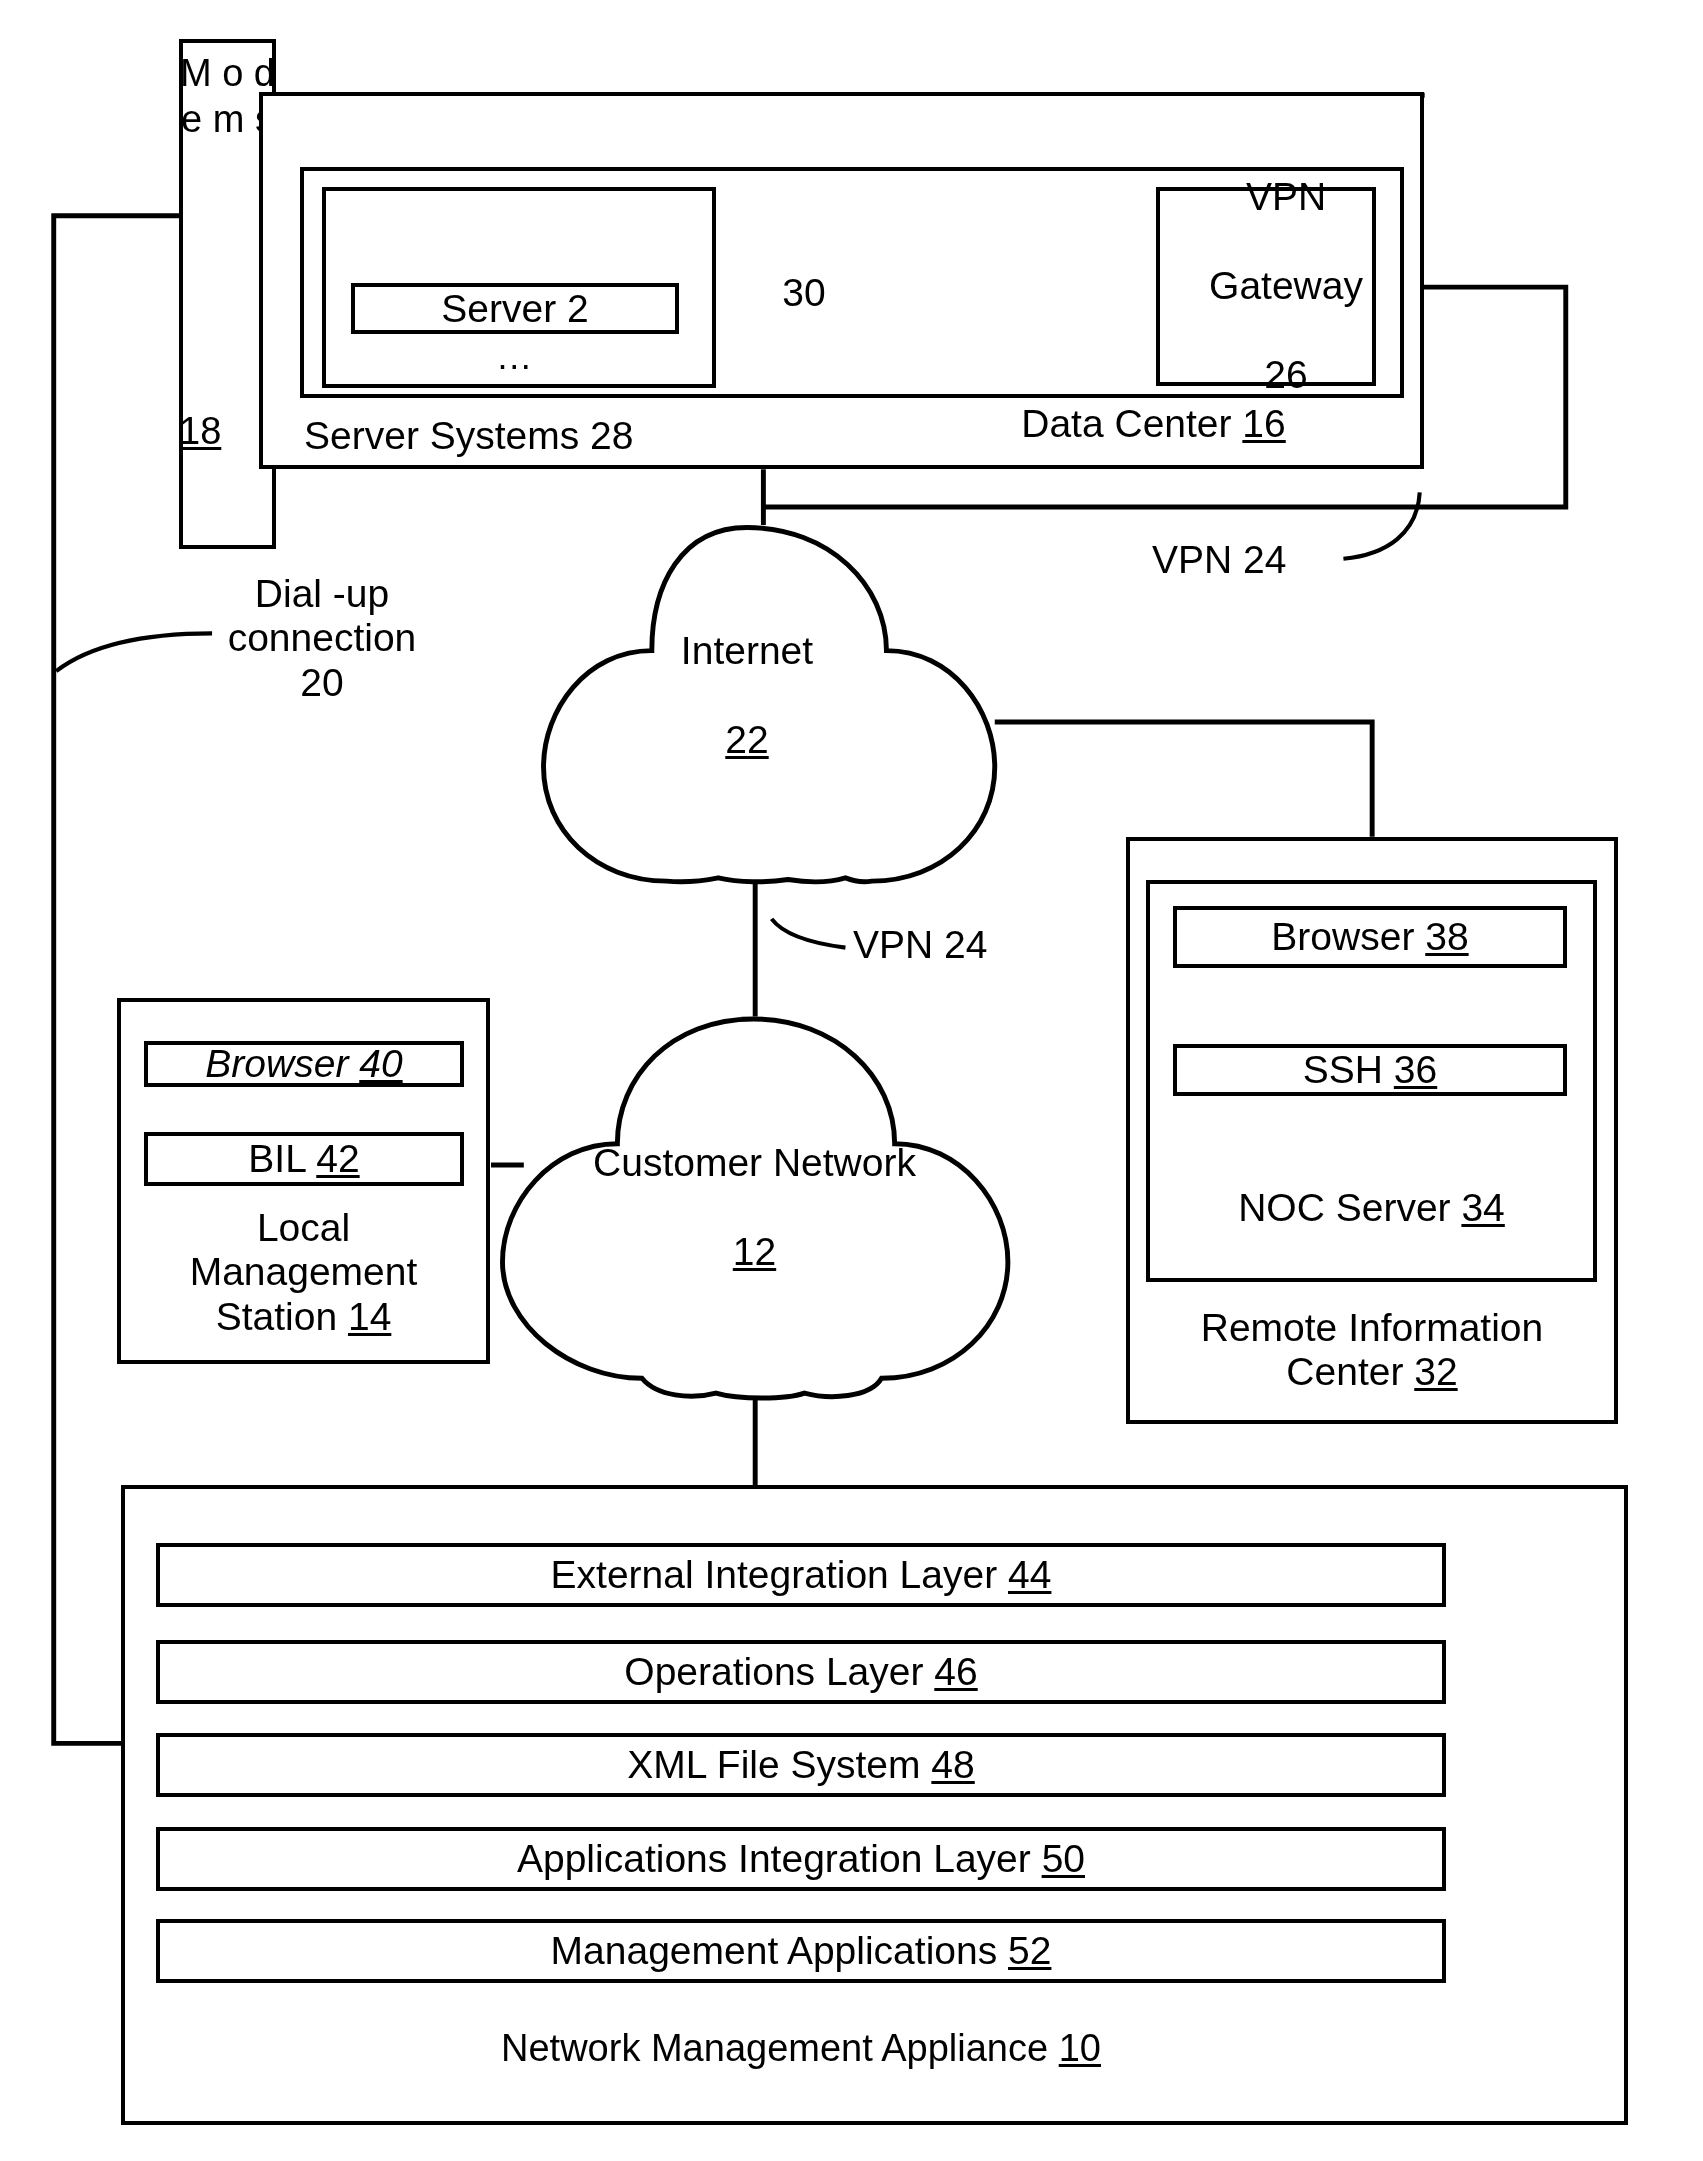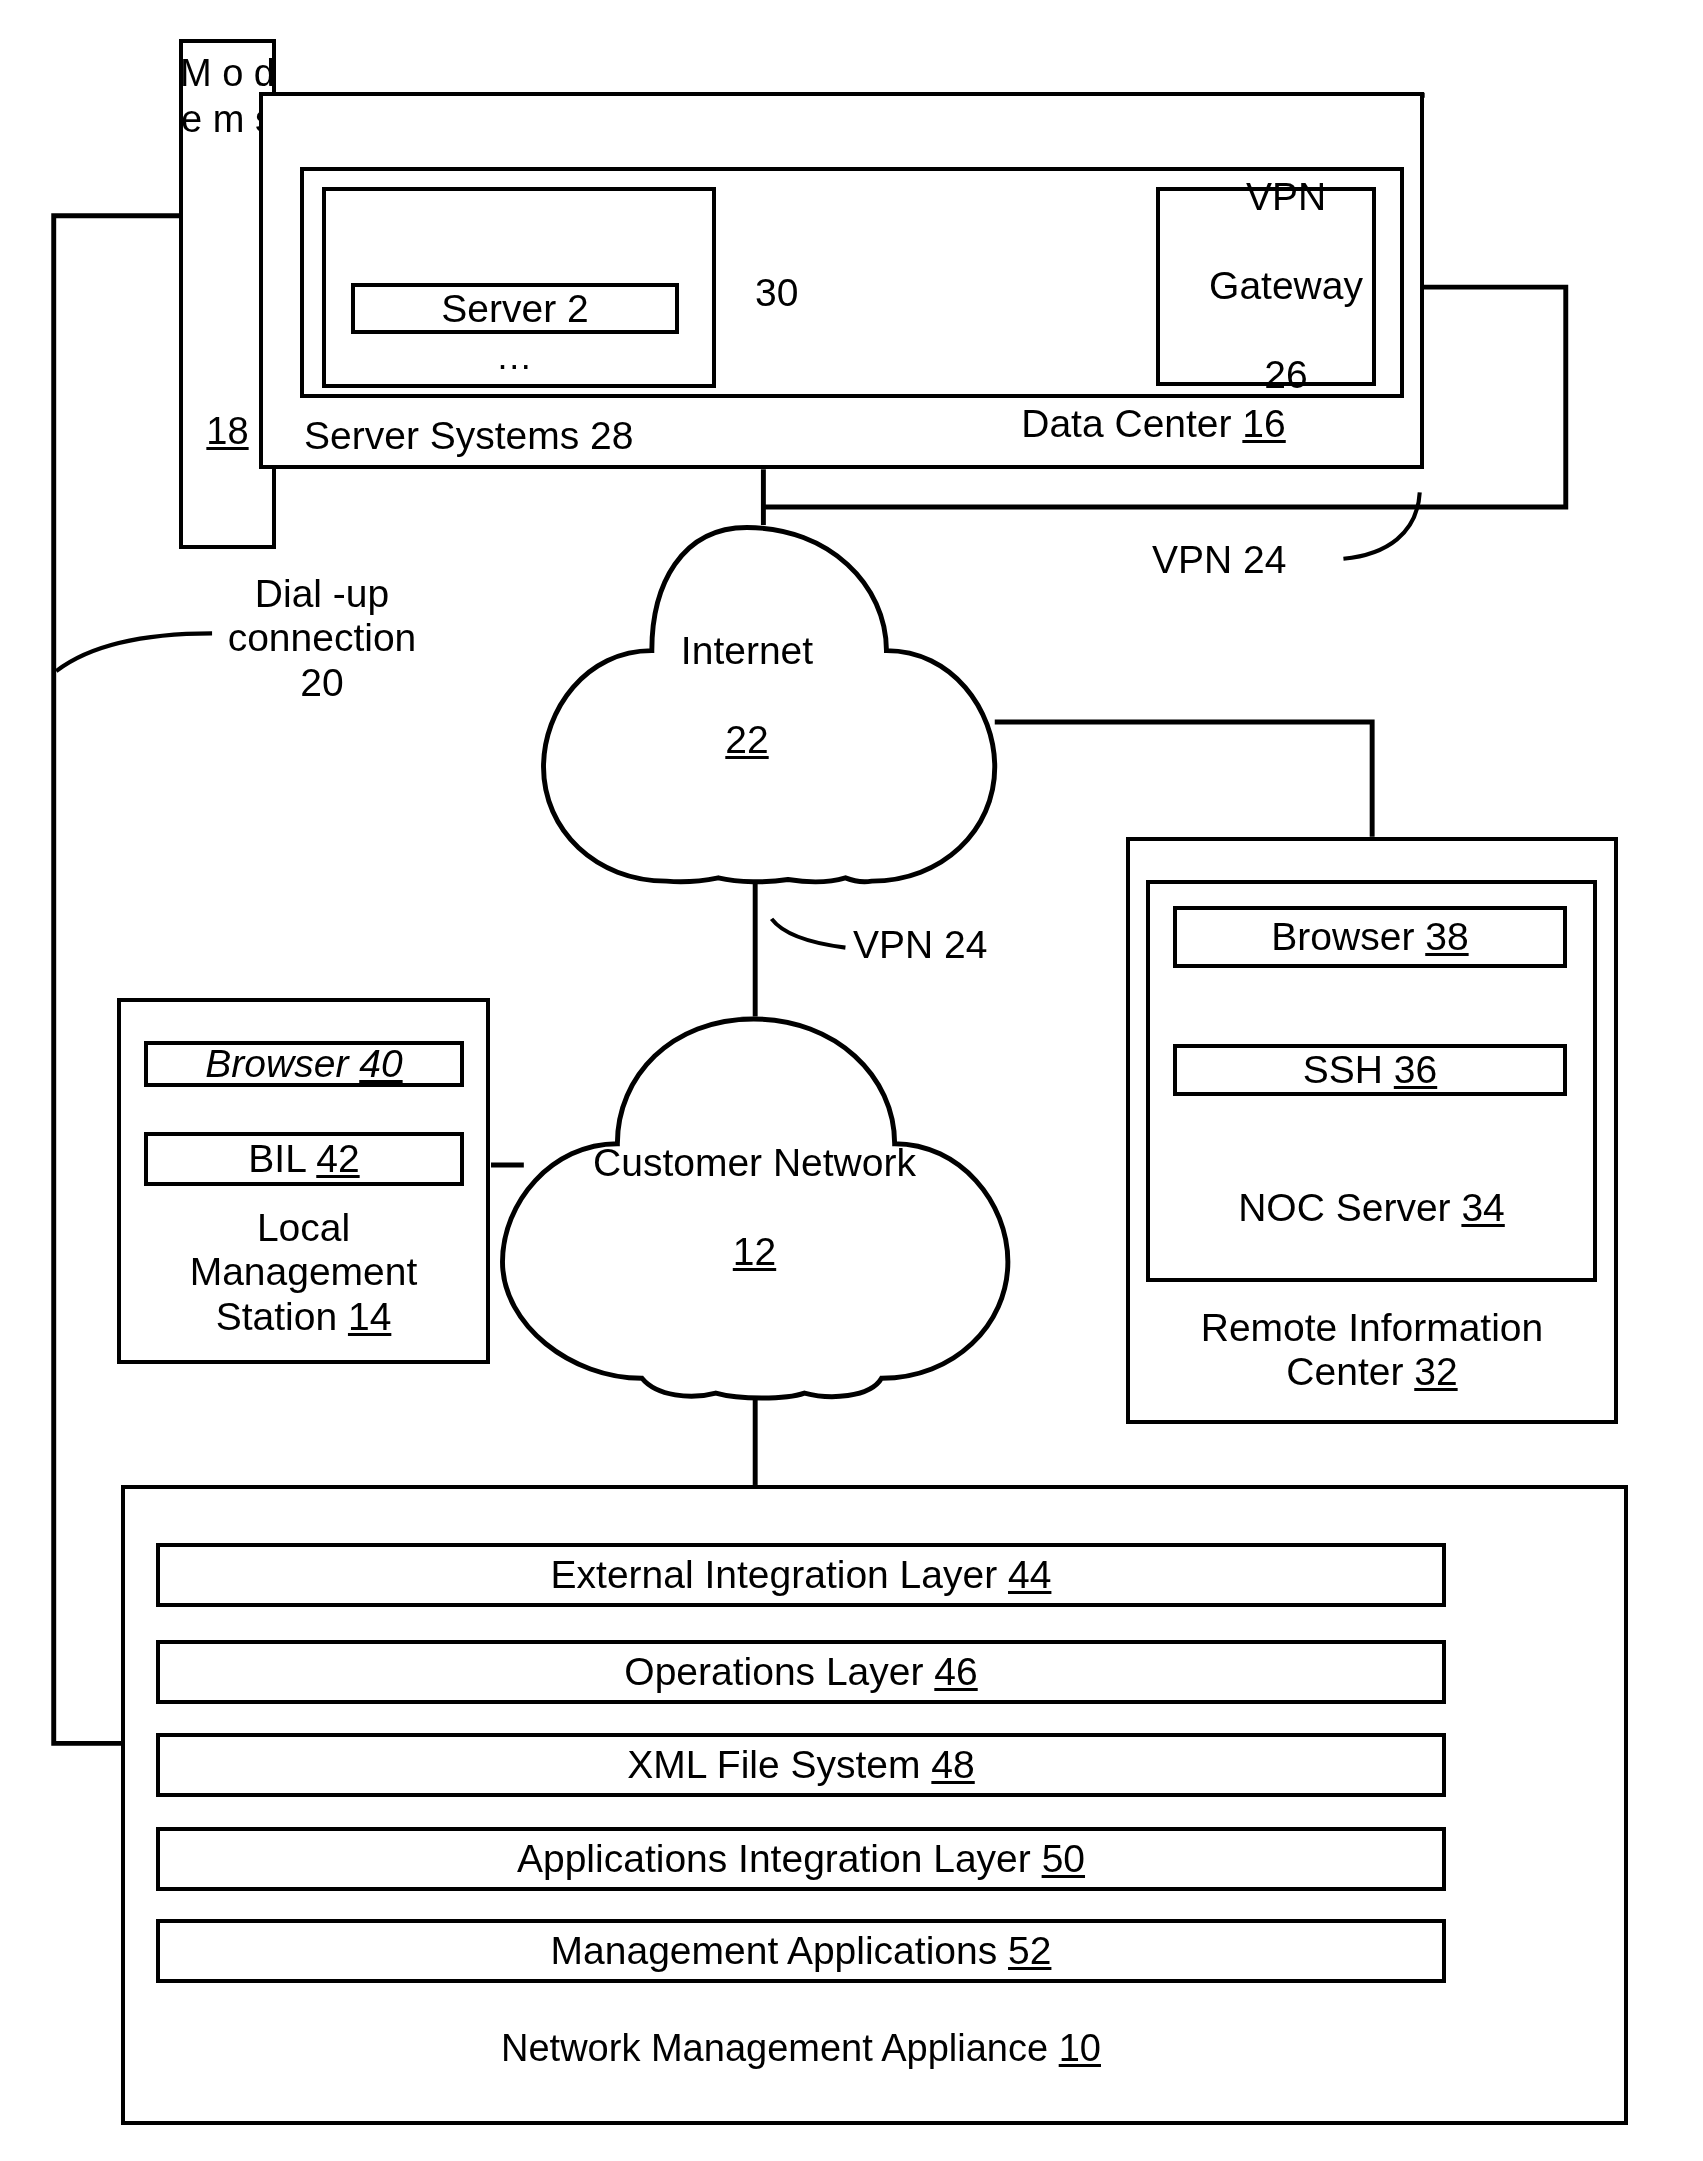--- a/index.html
+++ b/index.html
@@ -13,34 +13,34 @@
 
   .lbl{position:absolute;text-align:center;line-height:1.14;color:#000;white-space:pre-line;}
   .ctr{display:flex;align-items:center;justify-content:center;text-align:center;}
 
   .u{text-decoration:underline;text-underline-offset:2.5px;text-decoration-thickness:2.5px;}
 
   
   #modems-box{left:179px;top:39px;width:97px;height:510px;}
   #modems-letters{position:absolute;left:179px;top:51px;width:97px;
       font-size:38px;line-height:1.20;text-align:center;}
-  #modems-num{position:absolute;left:179px;top:410px;width:97px;font-size:38px;text-align:center;}
+  #modems-num{position:absolute;left:179px;top:410px;width:97px;font-size:38px;text-align:left;}
 
   
   #datacenter-box{left:259px;top:92px;width:1165px;height:377px;}
   #datacenter-label{left:981px;top:402px;width:345px;font-size:39px;}
 
   
   #serversys-box{left:300px;top:167px;width:1104px;height:231px;}
   #servers-inner-box{left:322px;top:187px;width:394px;height:201px;}
   #server1-box{left:351px;top:218px;width:328px;height:51px;}
   #server2-box{left:351px;top:283px;width:328px;height:51px;}
   #servers-ellipsis{left:351px;top:336px;width:328px;font-size:36px;letter-spacing:1.6px;}
   #serversys-label{left:304px;top:414px;width:386px;font-size:39px;text-align:left;}
-  #ref30{left:755px;top:271px;width:98px;font-size:39px;text-align:left;}
+  #ref30{left:755px;top:271px;width:98px;font-size:39px;text-align:center;}
 
   
   #vpn-gw-box{left:1156px;top:187px;width:220px;height:199px;}
   #vpn-gw-label{left:1156px;top:187px;width:220px;height:199px;font-size:39px;padding-left:20px;}
   #internet-label{left:499px;top:509px;width:496px;height:374px;font-size:39px;}
   #custnet-label{left:502px;top:1017px;width:505px;height:382px;font-size:39px;}
 
   
   #vpn24-top{left:1152px;top:538px;width:197px;font-size:39px;text-align:left;}
   #vpn24-mid{left:853px;top:923px;width:181px;font-size:39px;text-align:left;}

